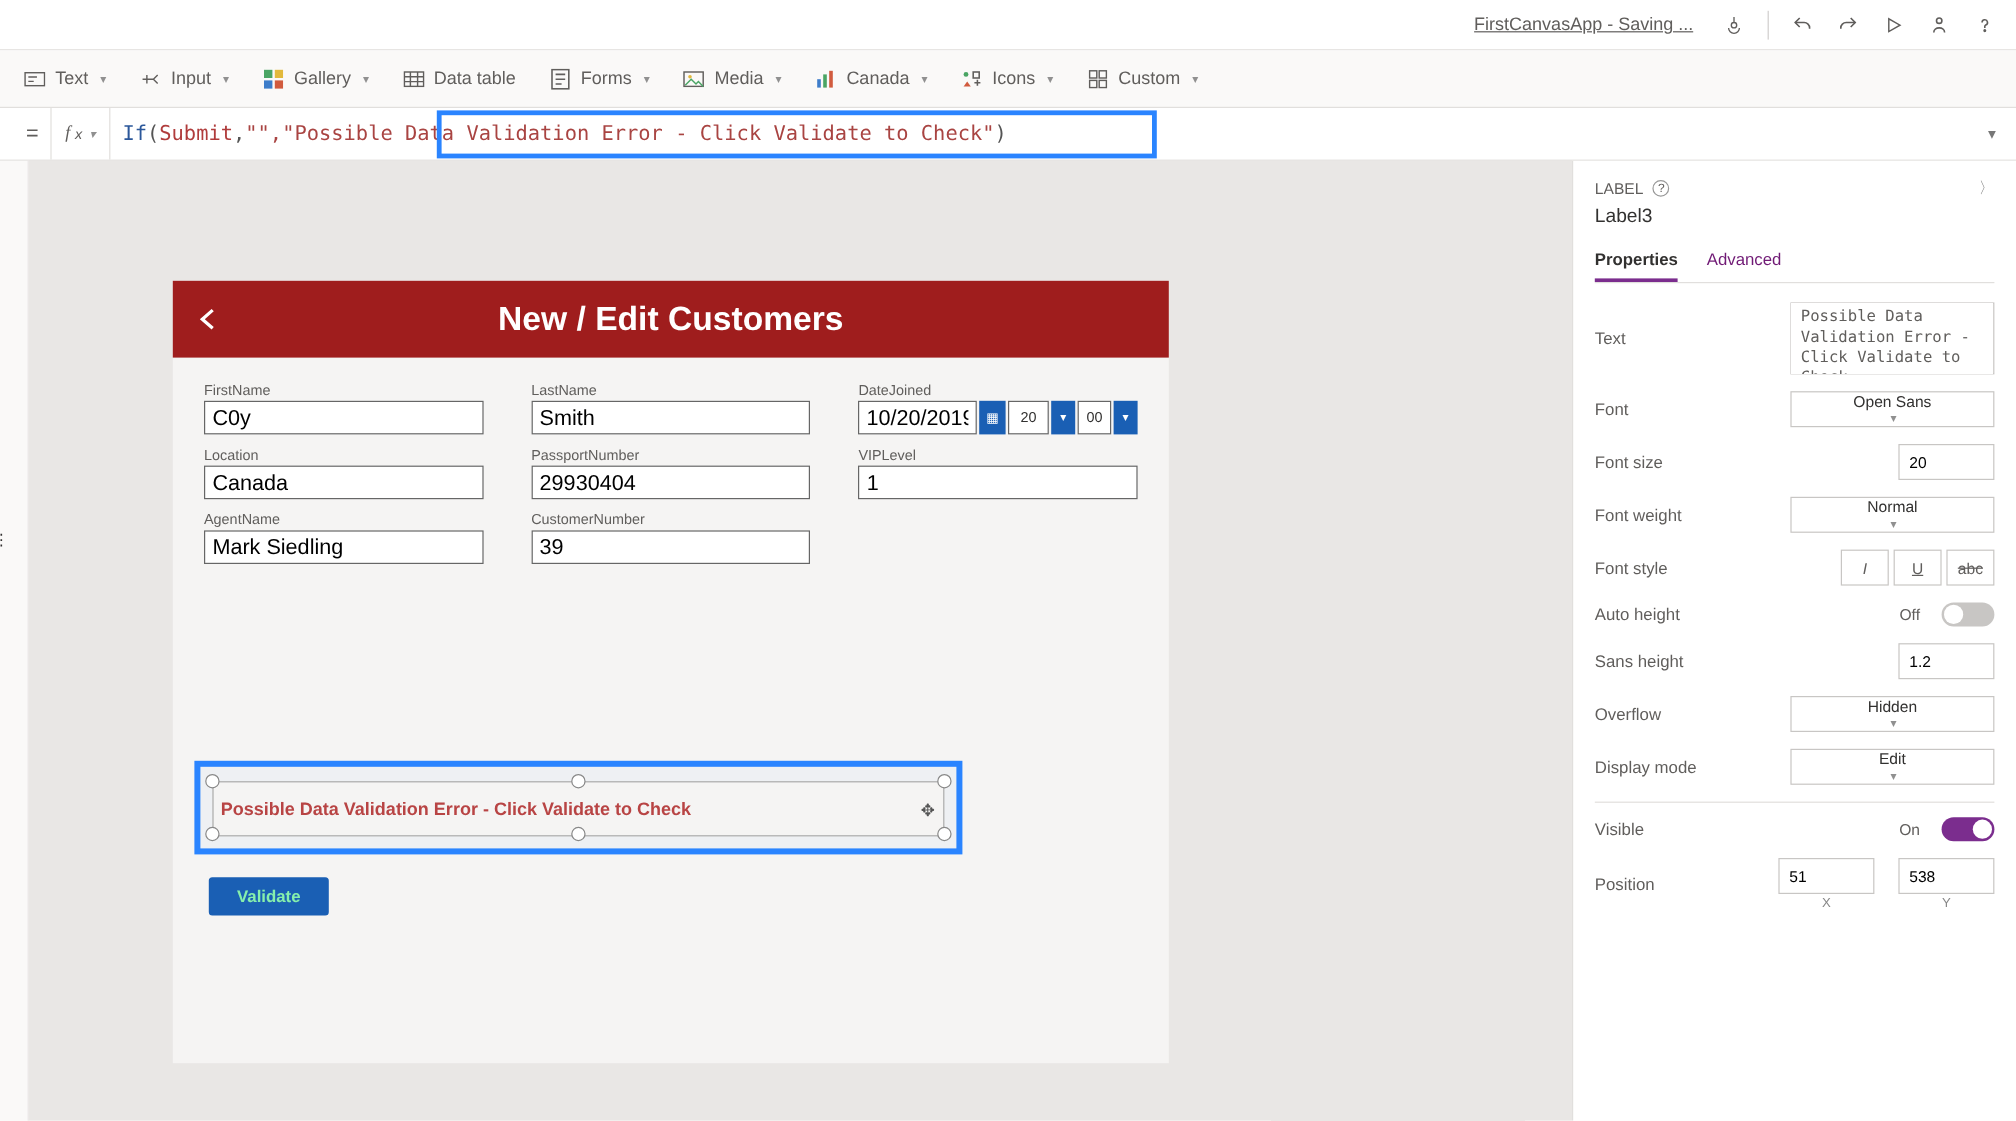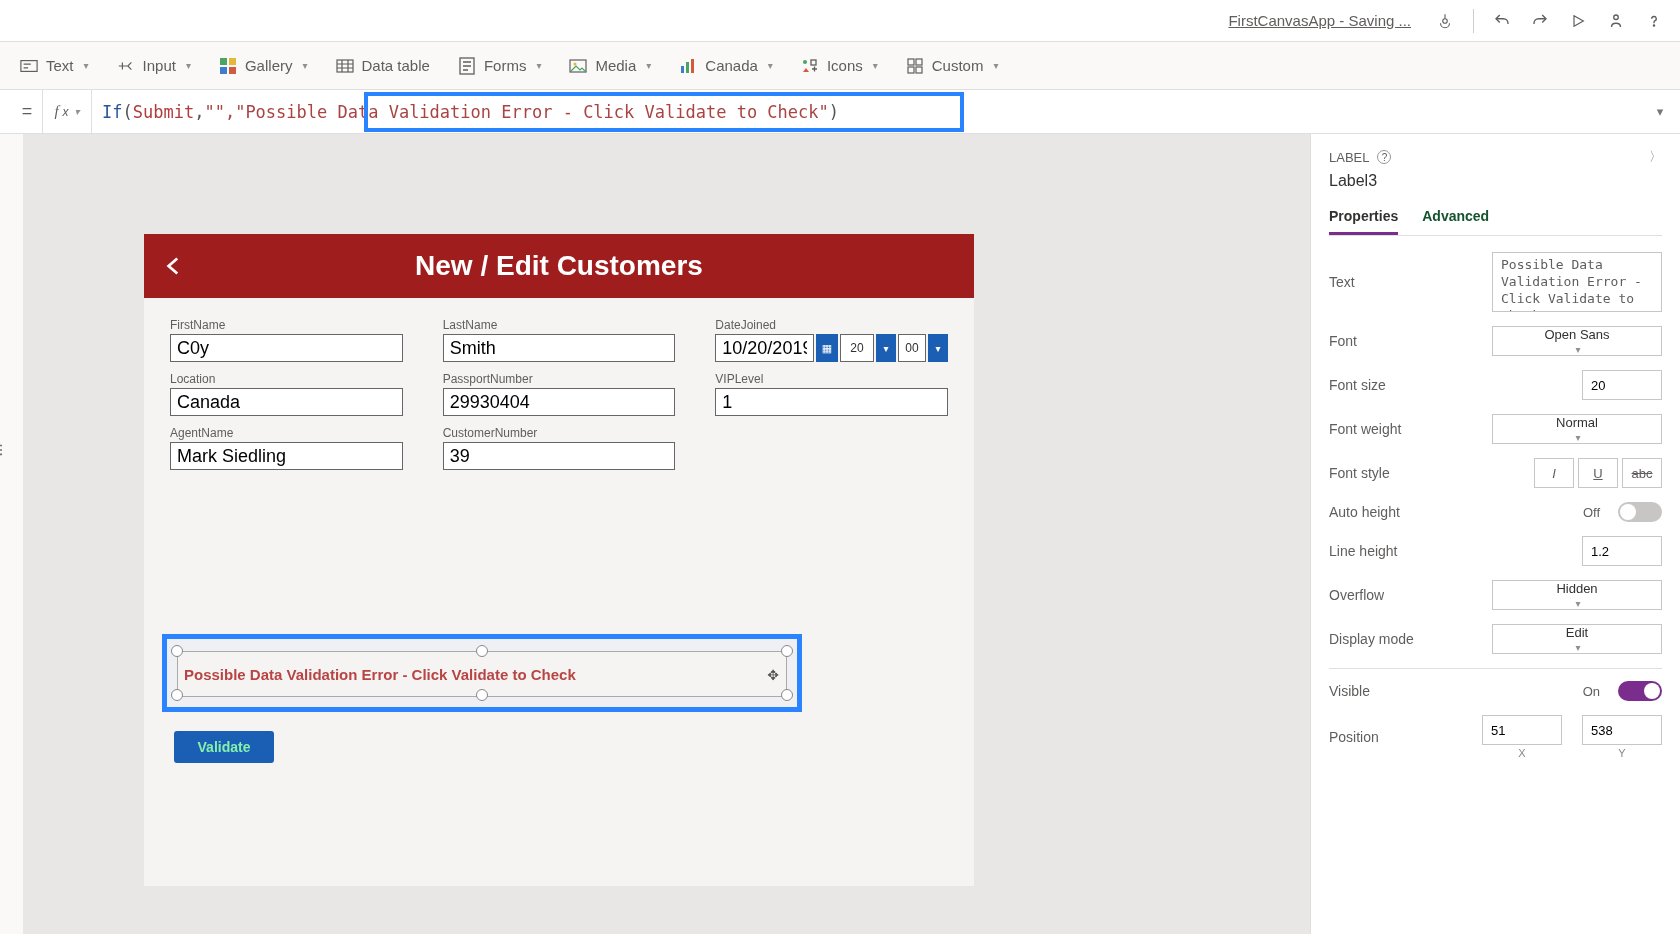--- a/index.html
+++ b/index.html
@@ -57,21 +57,21 @@
 .h-bl { left: 4px; bottom: 6px; } .h-bm { left: 50%; bottom: 6px; margin-left: -6px; } .h-br { right: 4px; bottom: 6px; }
 .move-icon { position: absolute; right: 18px; top: 28px; font-size: 14px; color: #555; }
 
 .validate-btn { position: absolute; left: 30px; top: 497px; width: 100px; height: 32px; background: #1a5fb4; color: #86efac; border: none; border-radius: 3px; font-size: 14px; font-weight: 600; cursor: pointer; }
 
 
 .props-header { display: flex; align-items: center; gap: 8px; color: #605e5c; font-size: 13px; margin-bottom: 6px; }
 .props-header .expand-right { margin-left: auto; color: #888; cursor: pointer; }
 .props-name { font-size: 16px; margin-bottom: 18px; }
 .tabs { display: flex; gap: 24px; border-bottom: 1px solid #e1dfdd; margin-bottom: 16px; }
-.tabs .tab { padding-bottom: 8px; color: #14532d; font-size: 14px; cursor: pointer; font-weight: bold; }
+.tabs .tab { padding-bottom: 8px; color: #701a75; font-size: 14px; cursor: pointer; }
 .tabs .tab.active { color: #323130; font-weight: 600; border-bottom: 3px solid #7b2d8e; }
 .prow { display: flex; align-items: center; margin-bottom: 14px; gap: 12px; }
 .prow .plabel { flex: 1; color: #605e5c; font-size: 14px; }
 .prow .pval { width: 170px; }
 .pselect { width: 100%; height: 30px; border: 1px solid #c8c6c4; padding: 0 8px; font-size: 13px; background: #fff; display: flex; align-items: center; justify-content: space-between; flex-direction: column; }
 .ptextarea { width: 170px; height: 60px; border: 1px solid #c8c6c4; padding: 4px 8px; font-size: 13px; background: #fff; resize: none; color: #605e5c; line-height: 1.3; }
 .pnum { width: 80px; height: 30px; border: 1px solid #c8c6c4; padding: 0 8px; font-size: 13px; background: #fff; }
 .toggle { width: 44px; height: 20px; border-radius: 10px; position: relative; }
 .toggle.on { background: #7b2d8e; }
 .toggle.off { background: #c8c6c4; }
@@ -374,21 +374,21 @@
       </div>
     </div>
     <div class="prow">
       <div class="plabel">Auto height</div>
       <span class="toggle-label">Off</span>
       <div class="toggle off">
           <div class="knob"></div>
         </div>
     </div>
     <div class="prow">
-      <div class="plabel">Line height</div>
+      <div class="plabel">Sans height</div>
       <input class="pnum" value="1.2" style="">
     </div>
     <div class="prow">
       <div class="plabel">Overflow</div>
       <div class="pval">
           <div class="pselect">
             <span>Hidden</span>
             <span class="chev">▾</span>
           </div>
         </div>

